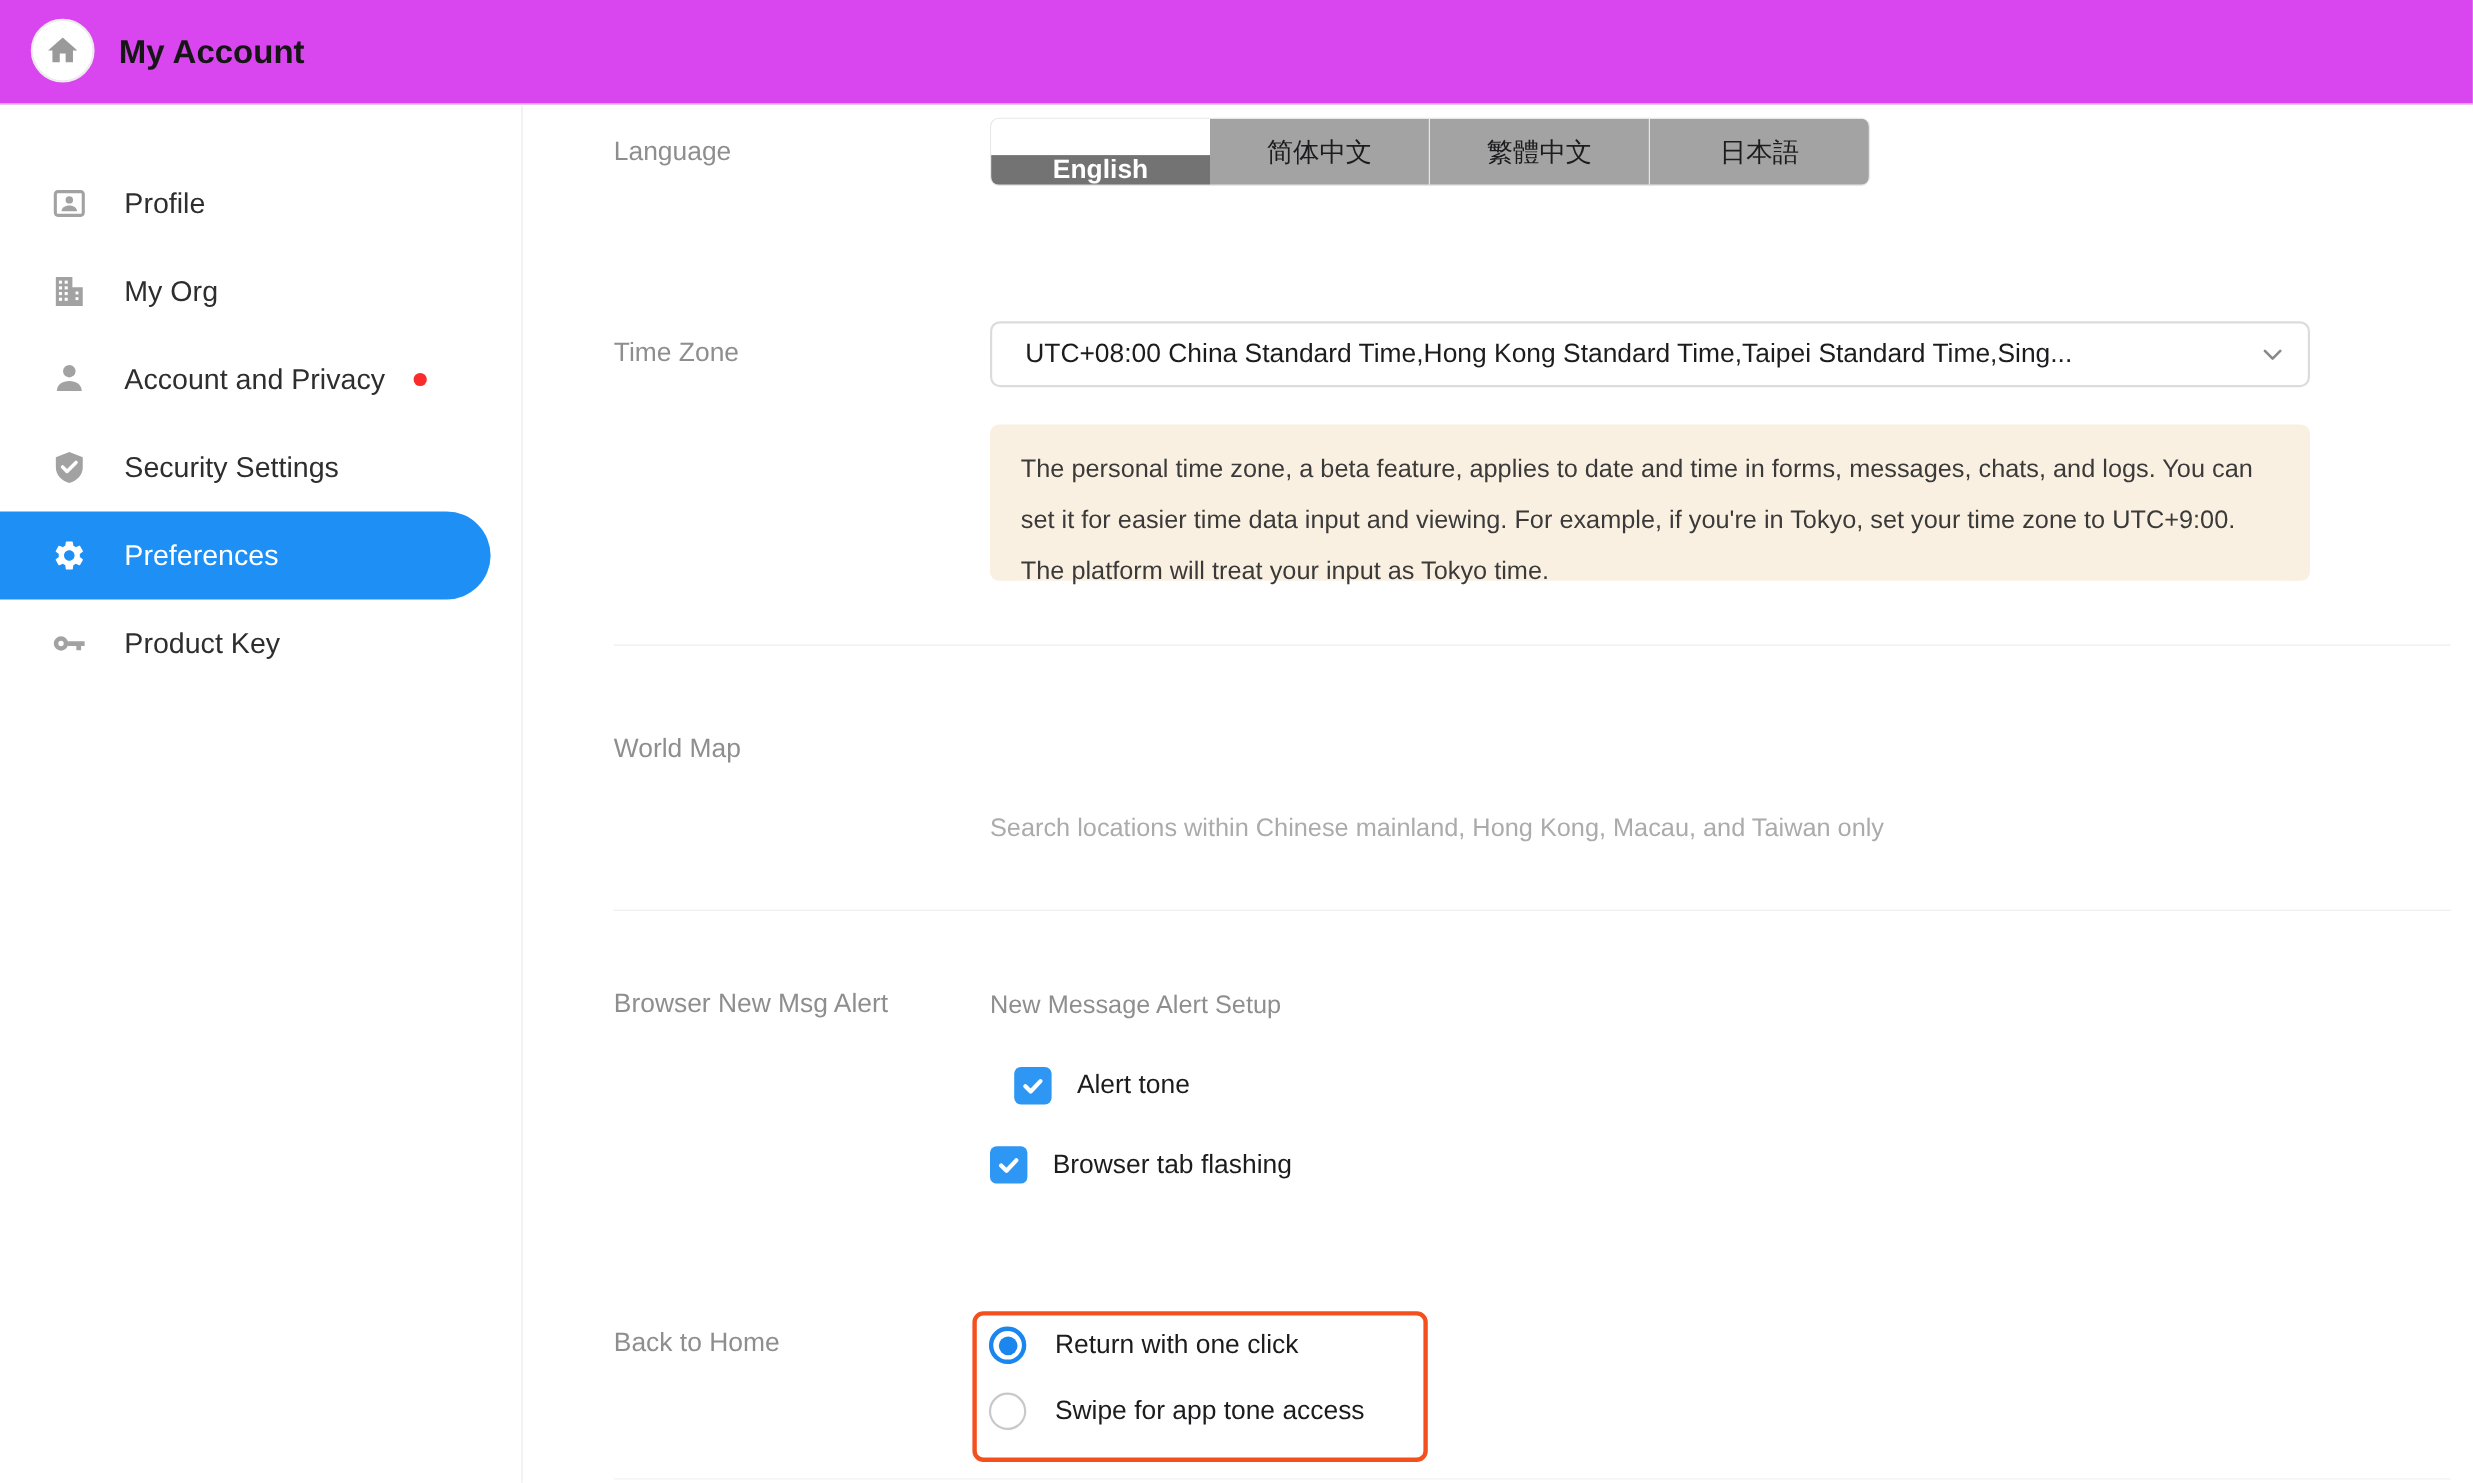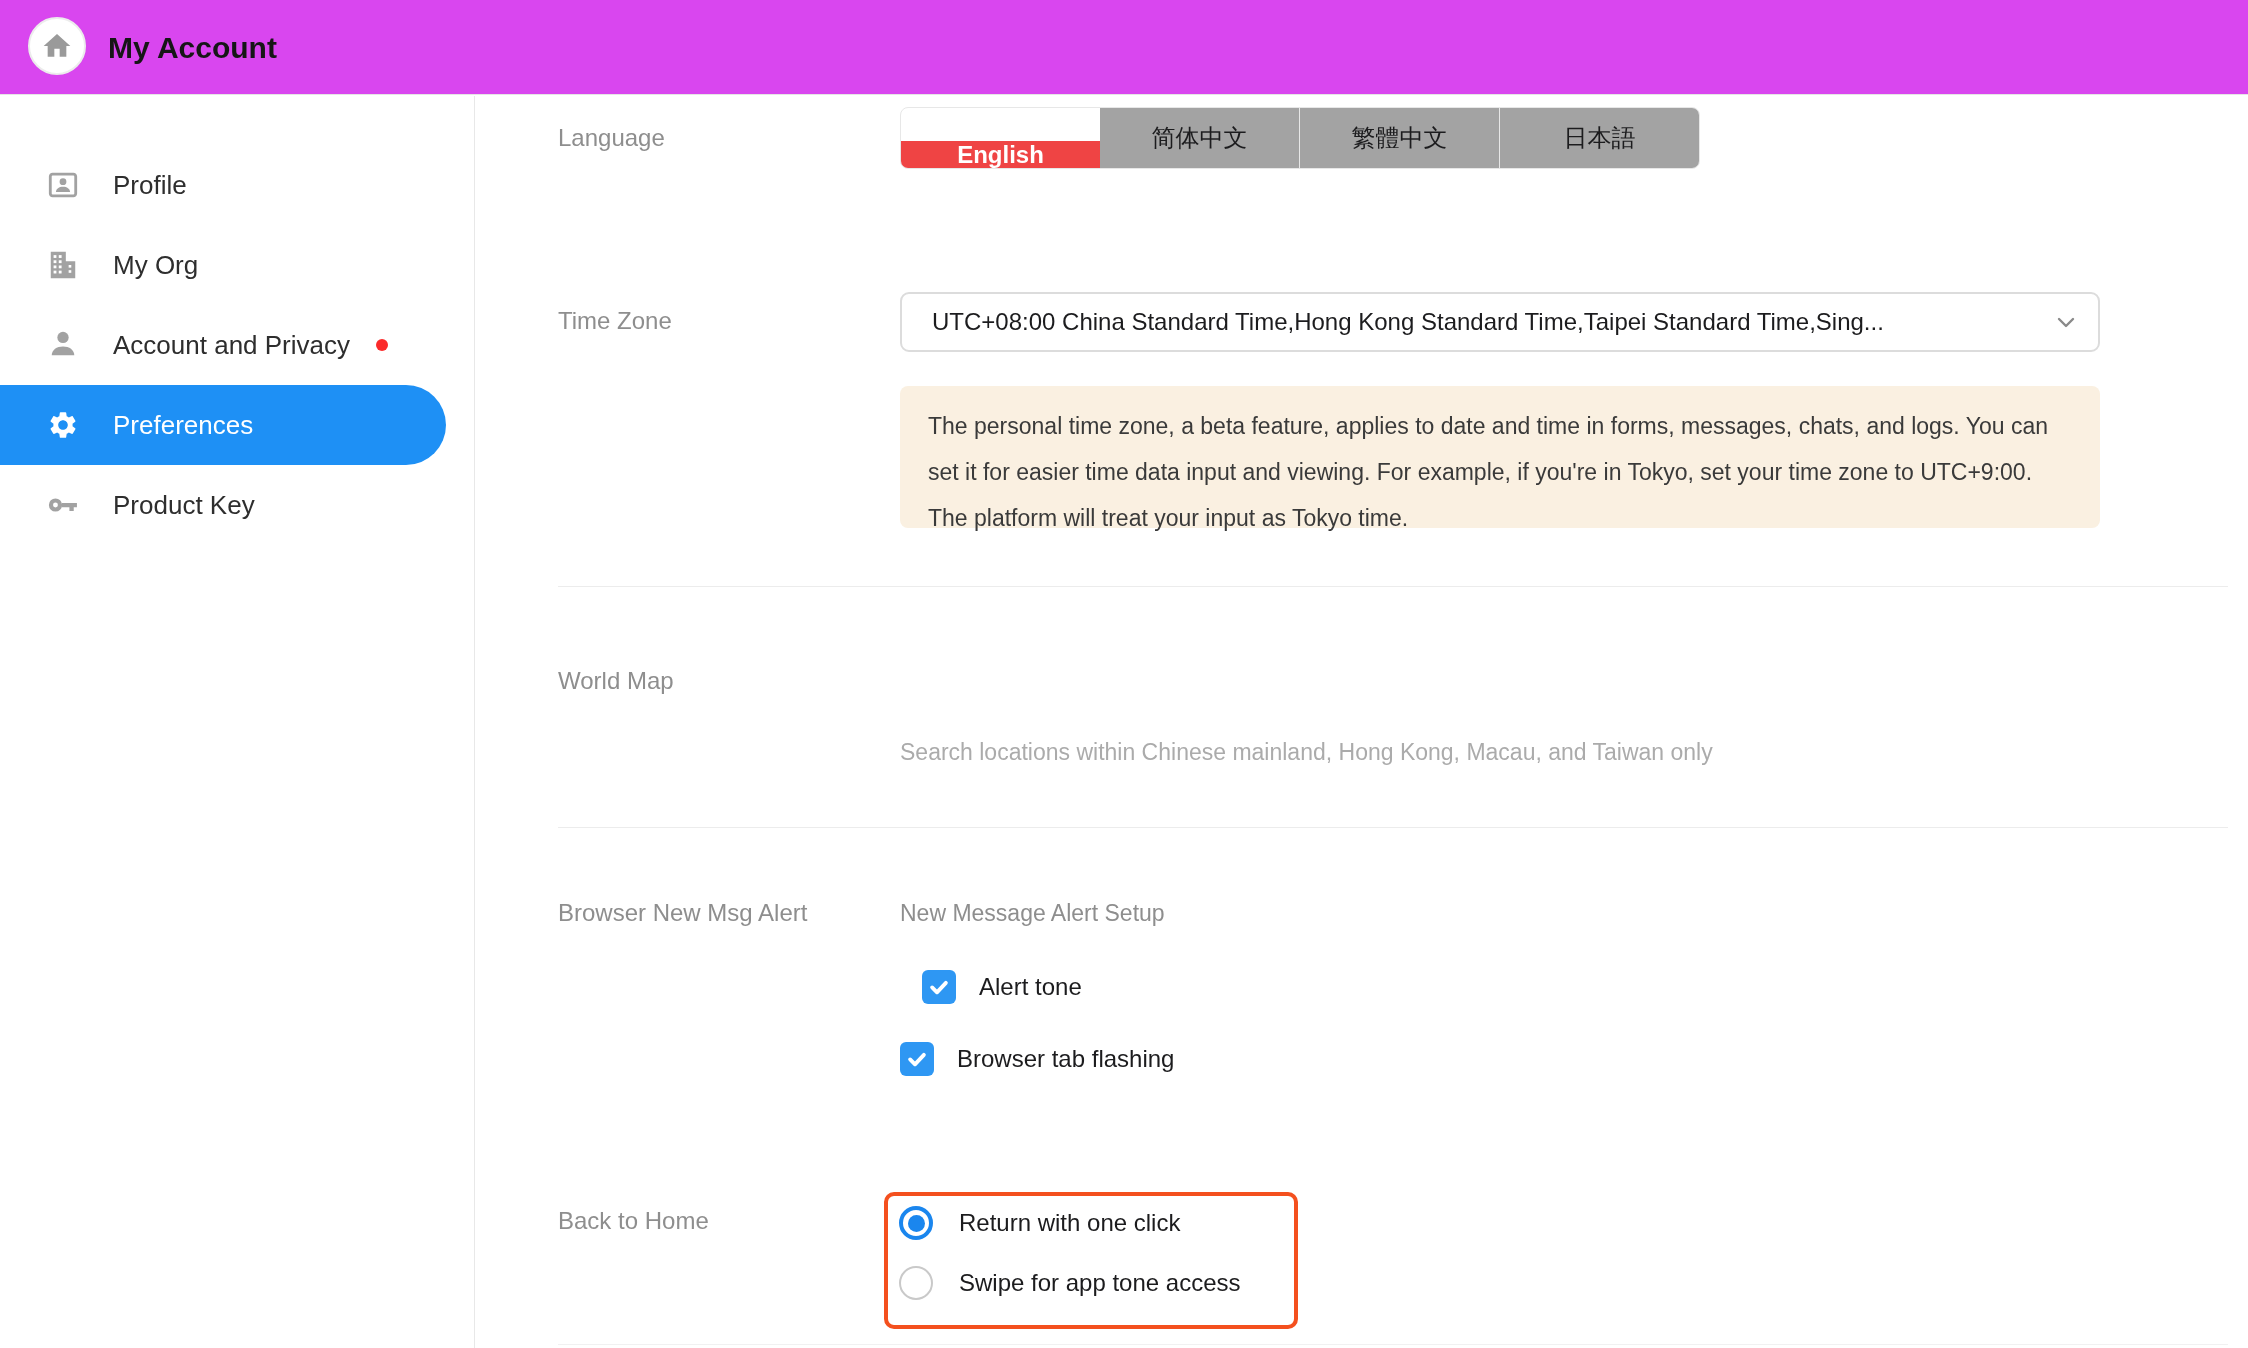--- a/index.html
+++ b/index.html
@@ -37,21 +37,21 @@
   .f-label { position:absolute; left:82px; font-size:24px; line-height:30px;
              color:#8E8E8E; }
 
   
   .seg { position:absolute; left:424px; top:11px; width:800px; height:62px;
          border:1px solid #e7e7e7; border-radius:8px; overflow:hidden;
          display:flex; background:#fff; }
   .seg-item { flex:1 1 0; display:flex; align-items:center; justify-content:center;
               font-size:24px; color:#1c1c1e; cursor:pointer; background:#a3a3a3; }
   .seg-item:nth-child(3), .seg-item:nth-child(4) { border-left:1px solid #e7e7e7; }
-  .seg-item.selected { background:#ef4444; color:#fff; font-weight:700;margin-top:33px; }
+  .seg-item.selected { background:#737373; color:#fff; font-weight:700;margin-top:33px; }
 
   
   .select { position:absolute; height:60px; border:2px solid #dcdcdc; border-radius:9px;
             background:#fff; display:flex; align-items:center; padding:0 56px 0 30px;
             font-size:24px; color:#1c1c1e; cursor:pointer; }
   .select .chev { position:absolute; right:20px; top:50%; margin-top:-12px;
                   width:24px; height:24px; }
   .select .chev svg { width:24px; height:24px; stroke:#8a8a8a; fill:none;
                       stroke-width:2.4; stroke-linecap:round; stroke-linejoin:round; }
   .select .sel-text { white-space:nowrap; overflow:hidden; }
@@ -140,20 +140,29 @@
     <span class="s-icon">
       <svg viewBox="0 0 34 34">
           <circle cx="17" cy="9" r="6"></circle>
           <path d="M5 28c0-6 5.4-9.5 12-9.5S29 22 29 28z"></path>
         </svg>
     </span>
     <span class="s-label">Account and Privacy</span>
     <span class="badge-dot"></span>
   </div>
 
+  <div class="side-item">
+    <span class="s-icon">
+      <svg viewBox="0 0 34 34">
+          <path d="M17 2l13 5v9.5C30 24.5 24.5 29.6 17 32 9.5 29.6 4 24.5 4 16.5V7z"></path>
+          <path d="M10.5 16.5l4.3 4.3 8.7-8.7" fill="none" stroke="#ffffff" stroke-width="3.4" stroke-linecap="round" stroke-linejoin="round"></path>
+        </svg>
+    </span>
+    <span class="s-label">Security Settings</span>
+  </div>
 
   <div class="side-item active">
     <span class="s-icon">
       <svg viewBox="0 0 24 24">
           <path d="M19.14 12.94c.04-.3.06-.61.06-.94 0-.32-.02-.64-.07-.94l2.03-1.58c.18-.14.23-.41.12-.61l-1.92-3.32c-.12-.22-.37-.29-.59-.22l-2.39.96c-.5-.38-1.03-.7-1.62-.94L14.4 2.81c-.04-.24-.24-.41-.48-.41h-3.84c-.24 0-.43.17-.47.41L9.25 5.35c-.59.24-1.13.57-1.62.94l-2.39-.96c-.22-.08-.47 0-.59.22L2.74 8.87c-.12.21-.08.47.12.61l2.03 1.58c-.05.3-.09.63-.09.94s.02.64.07.94l-2.03 1.58c-.18.14-.23.41-.12.61l1.92 3.32c.12.22.37.29.59.22l2.39-.96c.5.38 1.03.7 1.62.94l.36 2.54c.05.24.24.41.48.41h3.84c.24 0 .44-.17.47-.41l.36-2.54c.59-.24 1.13-.56 1.62-.94l2.39.96c.22.08.47 0 .59-.22l1.92-3.32c.12-.22.07-.47-.12-.61l-2.01-1.58zM12 15.6c-1.98 0-3.6-1.62-3.6-3.6s1.62-3.6 3.6-3.6 3.6 1.62 3.6 3.6-1.62 3.6-3.6 3.6z"></path>
         </svg>
     </span>
     <span class="s-label">Preferences</span>
   </div>
 

